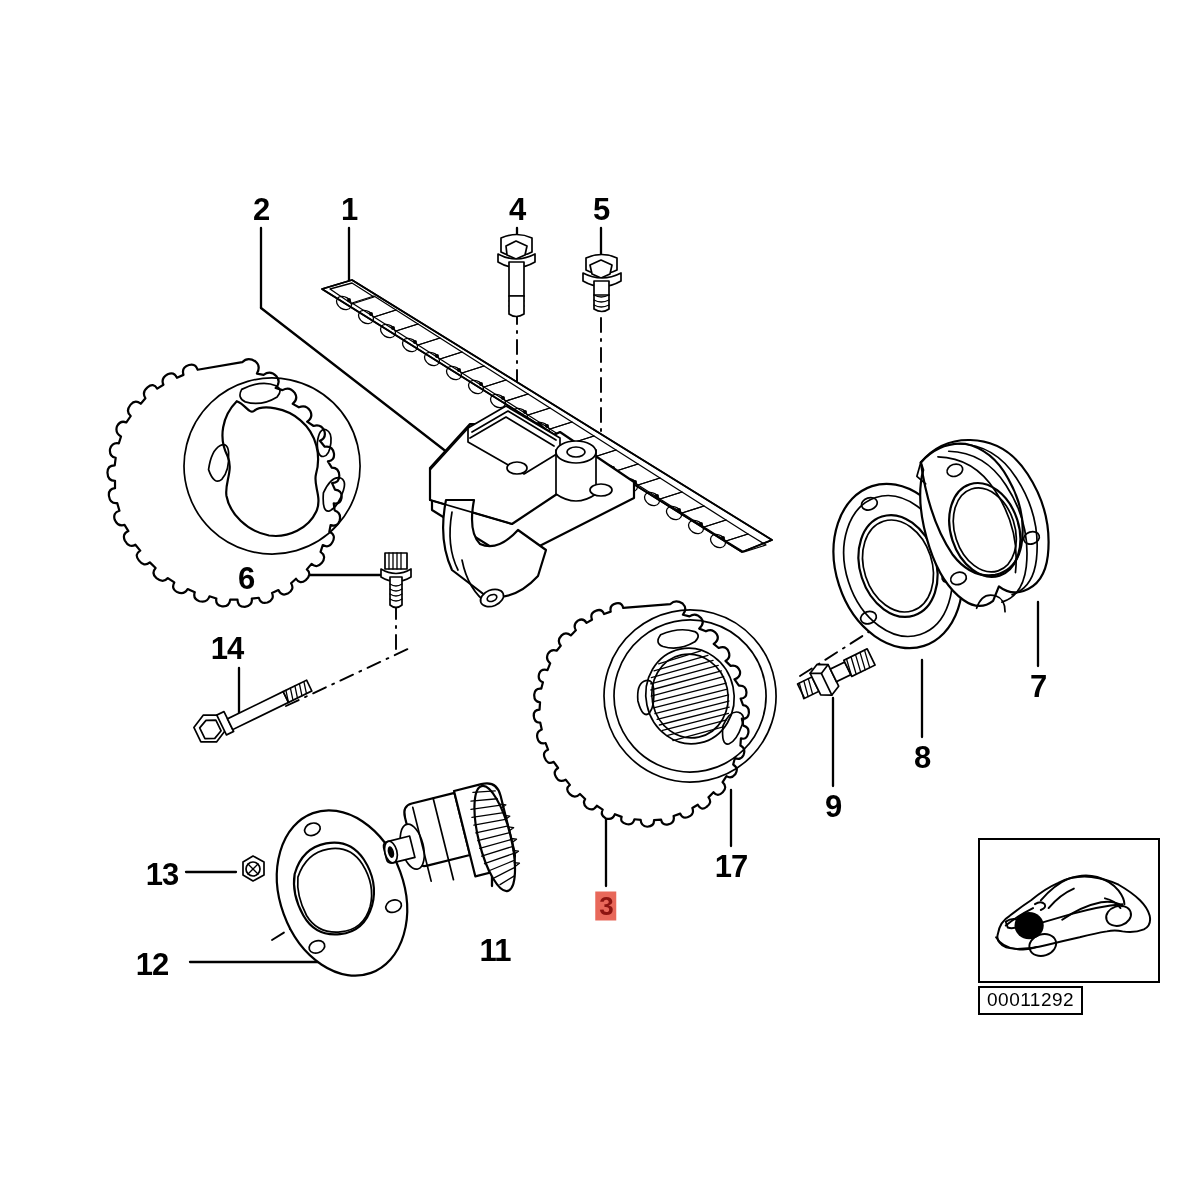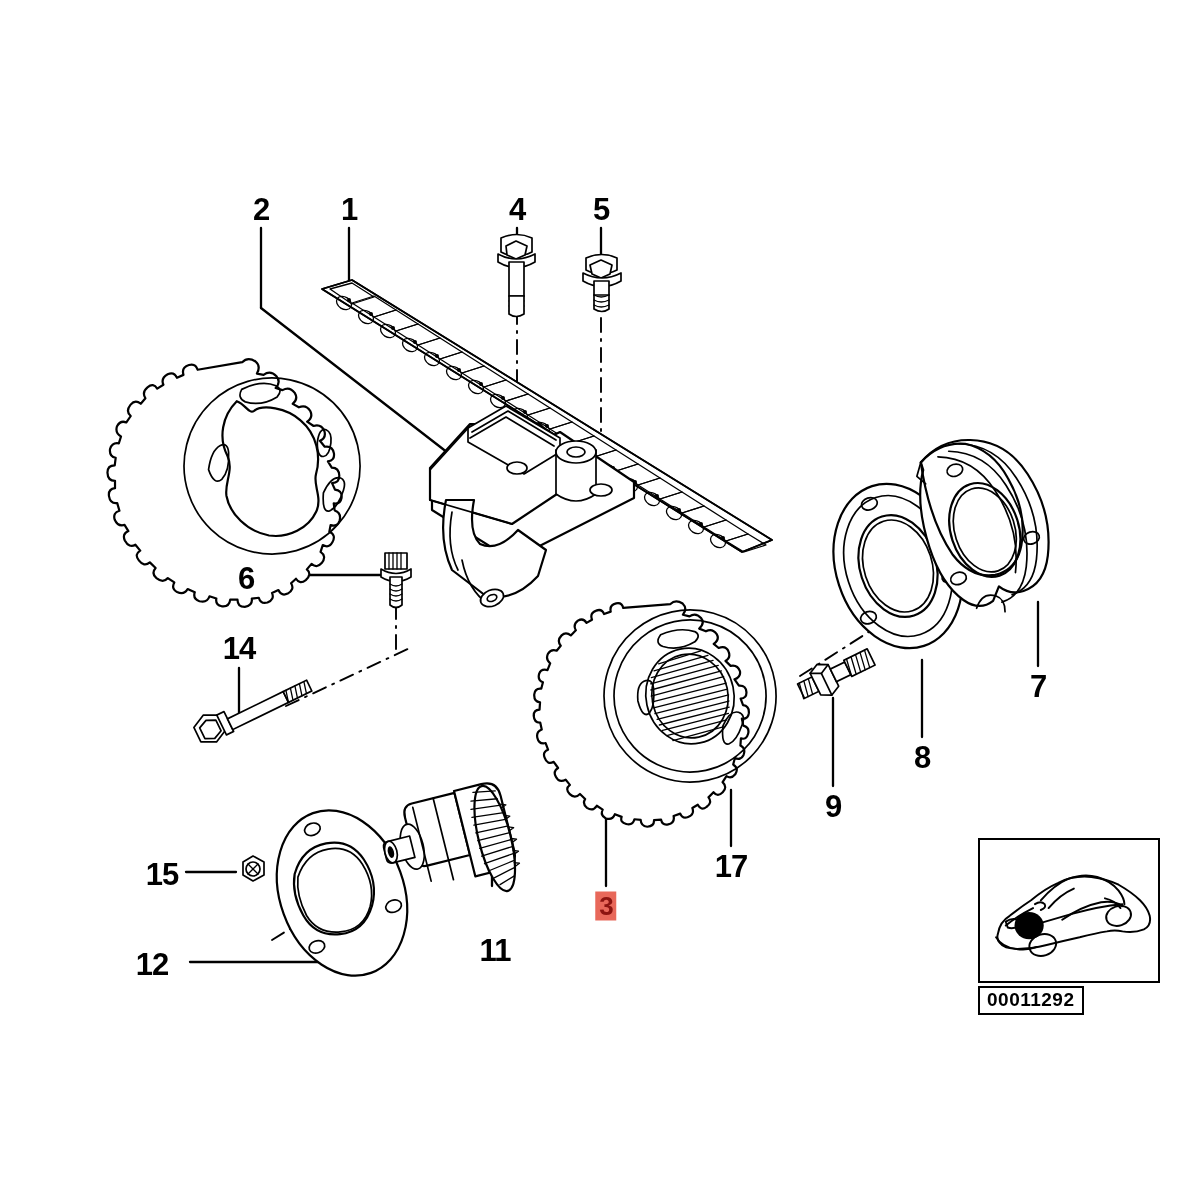--- a/index.html
+++ b/index.html
@@ -68,21 +68,21 @@
     position: absolute;
     left: 978px;
     top: 986px;
     border: 2px solid #000000;
     background: #ffffff;
     padding: 2px 7px 3px 7px;
     box-sizing: border-box;
   }
   #inset-id-box .idtext {
     font-family: "Liberation Sans", sans-serif;
-    font-weight: bold;
+    font-weight: normal;
     font-size: 19px;
     line-height: 20px;
     color: #000000;
     letter-spacing: 0.5px;
     white-space: nowrap;
   }
 </style>
 </head>
 <body>
 
@@ -590,22 +590,22 @@
       </g>
     </g>
 
   </svg>
 
   <div class="callout" style="left:261px; top:209px;">2</div>
   <div class="callout" style="left:349px; top:209px;">1</div>
   <div class="callout" style="left:517px; top:209px;">4</div>
   <div class="callout" style="left:601px; top:209px;">5</div>
   <div class="callout" style="left:246px; top:578px;">6</div>
-  <div class="callout" style="left:239px; top:648px;">14</div>
-  <div class="callout" style="left:162px; top:874px;">15</div>
+  <div class="callout" style="left:227px; top:648px;">14</div>
+  <div class="callout" style="left:162px; top:874px;">13</div>
   <div class="callout" style="left:152px; top:964px;">12</div>
   <div class="callout" style="left:495px; top:950px;">11</div>
   <div class="callout highlighted" style="left:606px; top:906px;">3</div>
   <div class="callout" style="left:731px; top:866px;">17</div>
   <div class="callout" style="left:833px; top:806px;">9</div>
   <div class="callout" style="left:922px; top:757px;">8</div>
   <div class="callout" style="left:1038px; top:686px;">7</div>
 
   <div id="inset-box">
     <svg id="inset-car-svg" viewBox="0 0 182 145">

